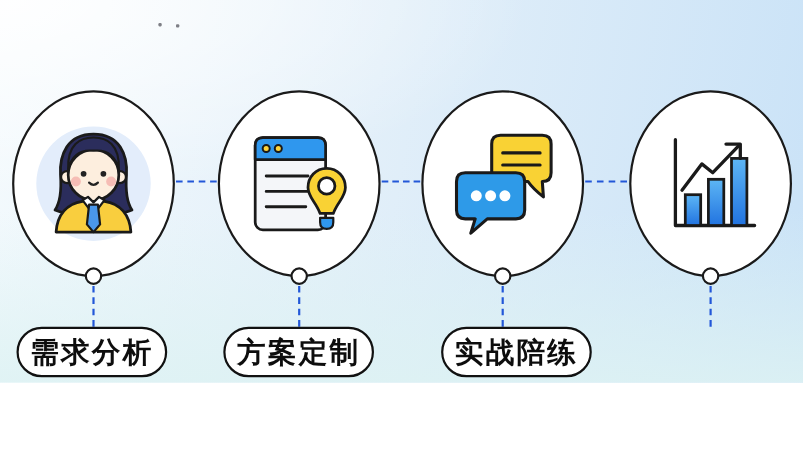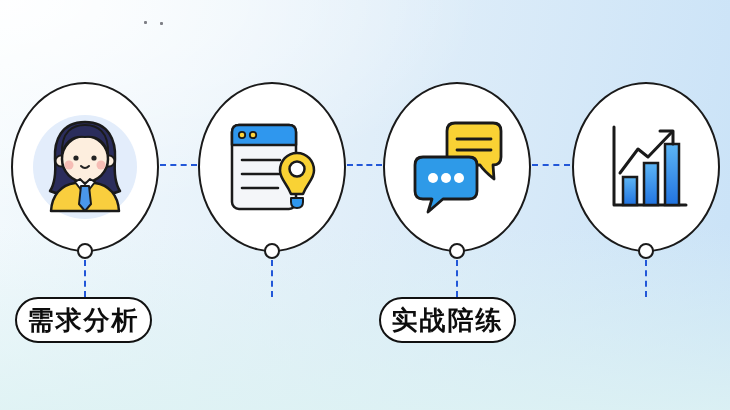--- a/index.html
+++ b/index.html
@@ -1,18 +1,18 @@
 <!DOCTYPE html>
 <html><head>
 <meta charset="utf-8">
 <style>
   html,body{margin:0;padding:0;}
   body{font-family:"Liberation Sans", sans-serif;}
   .canvas{
-    position:relative;width:730px;height:410px;overflow:hidden;
+    position:relative;width:730px;height:348px;overflow:hidden;
     background:
       linear-gradient(0deg, rgba(221,242,243,0.85) 0%, rgba(221,242,243,0) 45%),
       radial-gradient(120% 95% at 0% 0%, rgba(255,255,255,0.95) 0%, rgba(255,255,255,0) 55%),
       linear-gradient(100deg, #f4fafd 0%, #e2eff9 45%, #c9e2f7 100%);
   }
   .ellipse{
     position:absolute;top:82px;width:148px;height:170px;border-radius:50%;
     background:#ffffff;border:2px solid #1a1a1a;box-sizing:border-box;
     display:flex;align-items:center;justify-content:center;z-index:2;
   }
@@ -81,34 +81,37 @@
       <circle cx="30" cy="28" r="3.2" fill="#ffd43a" stroke="#1a1a1a" stroke-width="1.8"></circle>
       <circle cx="41" cy="28" r="3.2" fill="#ffd43a" stroke="#1a1a1a" stroke-width="1.8"></circle>
       <path d="M30,53 H68 M30,67 H68 M30,81 H66" stroke="#1a1a1a" stroke-width="2.6" stroke-linecap="round"></path>
       <path d="M85,46 C95,46 102,54 102,63.5 C102,72 95,76.5 91,87 L79,87 C75,76.5 68,72 68,63.5 C68,54 75,46 85,46 Z" fill="#f9d234" stroke="#1a1a1a" stroke-width="2.5" stroke-linejoin="round"></path>
       <circle cx="85" cy="62" r="7.5" fill="#ffffff" stroke="#1a1a1a" stroke-width="2.5"></circle>
       <path d="M79,91 L91,91 L91,95 Q91,101 85,101 Q79,101 79,95 Z" fill="#2f97ee" stroke="#1a1a1a" stroke-width="2" stroke-linejoin="round"></path>
     </svg>
   </div>
   <div class="node-dot" style="left:264px;"></div>
   <div class="v-dash" style="left:271px;"></div>
+  <div class="pill" style="left:203px;">
+    <span>方案定制</span>
+  </div>
 
   <div class="ellipse" style="left:383px;">
     <svg width="120" height="120" viewBox="0 0 120 120">
       <path d="M58,16 L96,16 Q104,16 104,24 L104,50 Q104,58 96,58 L97,72 Q87,64 83,58 L58,58 Q50,58 50,50 L50,24 Q50,16 58,16 Z" fill="#f9d234" stroke="#1a1a1a" stroke-width="2.8" stroke-linejoin="round"></path>
       <path d="M60,32 H94 M60,43 H94" stroke="#1a1a1a" stroke-width="2.8" stroke-linecap="round"></path>
       <path d="M26,50 L72,50 Q80,50 80,58 L80,84 Q80,92 72,92 L46,92 L31,105 L35,92 L26,92 Q18,92 18,84 L18,58 Q18,50 26,50 Z" fill="#2e9ae8" stroke="#1a1a1a" stroke-width="2.8" stroke-linejoin="round"></path>
       <circle cx="36" cy="71" r="5" fill="#ffffff"></circle>
       <circle cx="49" cy="71" r="5" fill="#ffffff"></circle>
       <circle cx="62" cy="71" r="5" fill="#ffffff"></circle>
     </svg>
   </div>
   <div class="node-dot" style="left:449px;"></div>
   <div class="v-dash" style="left:456px;"></div>
-  <div class="pill" style="left:379px;">
+  <div class="pill" style="left:401px;">
     <span>实战陪练</span>
   </div>
 
   <div class="ellipse" style="left:572px;">
     <svg width="120" height="120" viewBox="0 0 120 120">
       <defs>
         <linearGradient id="barg" x1="0" y1="0" x2="0" y2="1">
           <stop offset="0" stop-color="#5db6f5"></stop>
           <stop offset="1" stop-color="#2173e0"></stop>
         </linearGradient>

